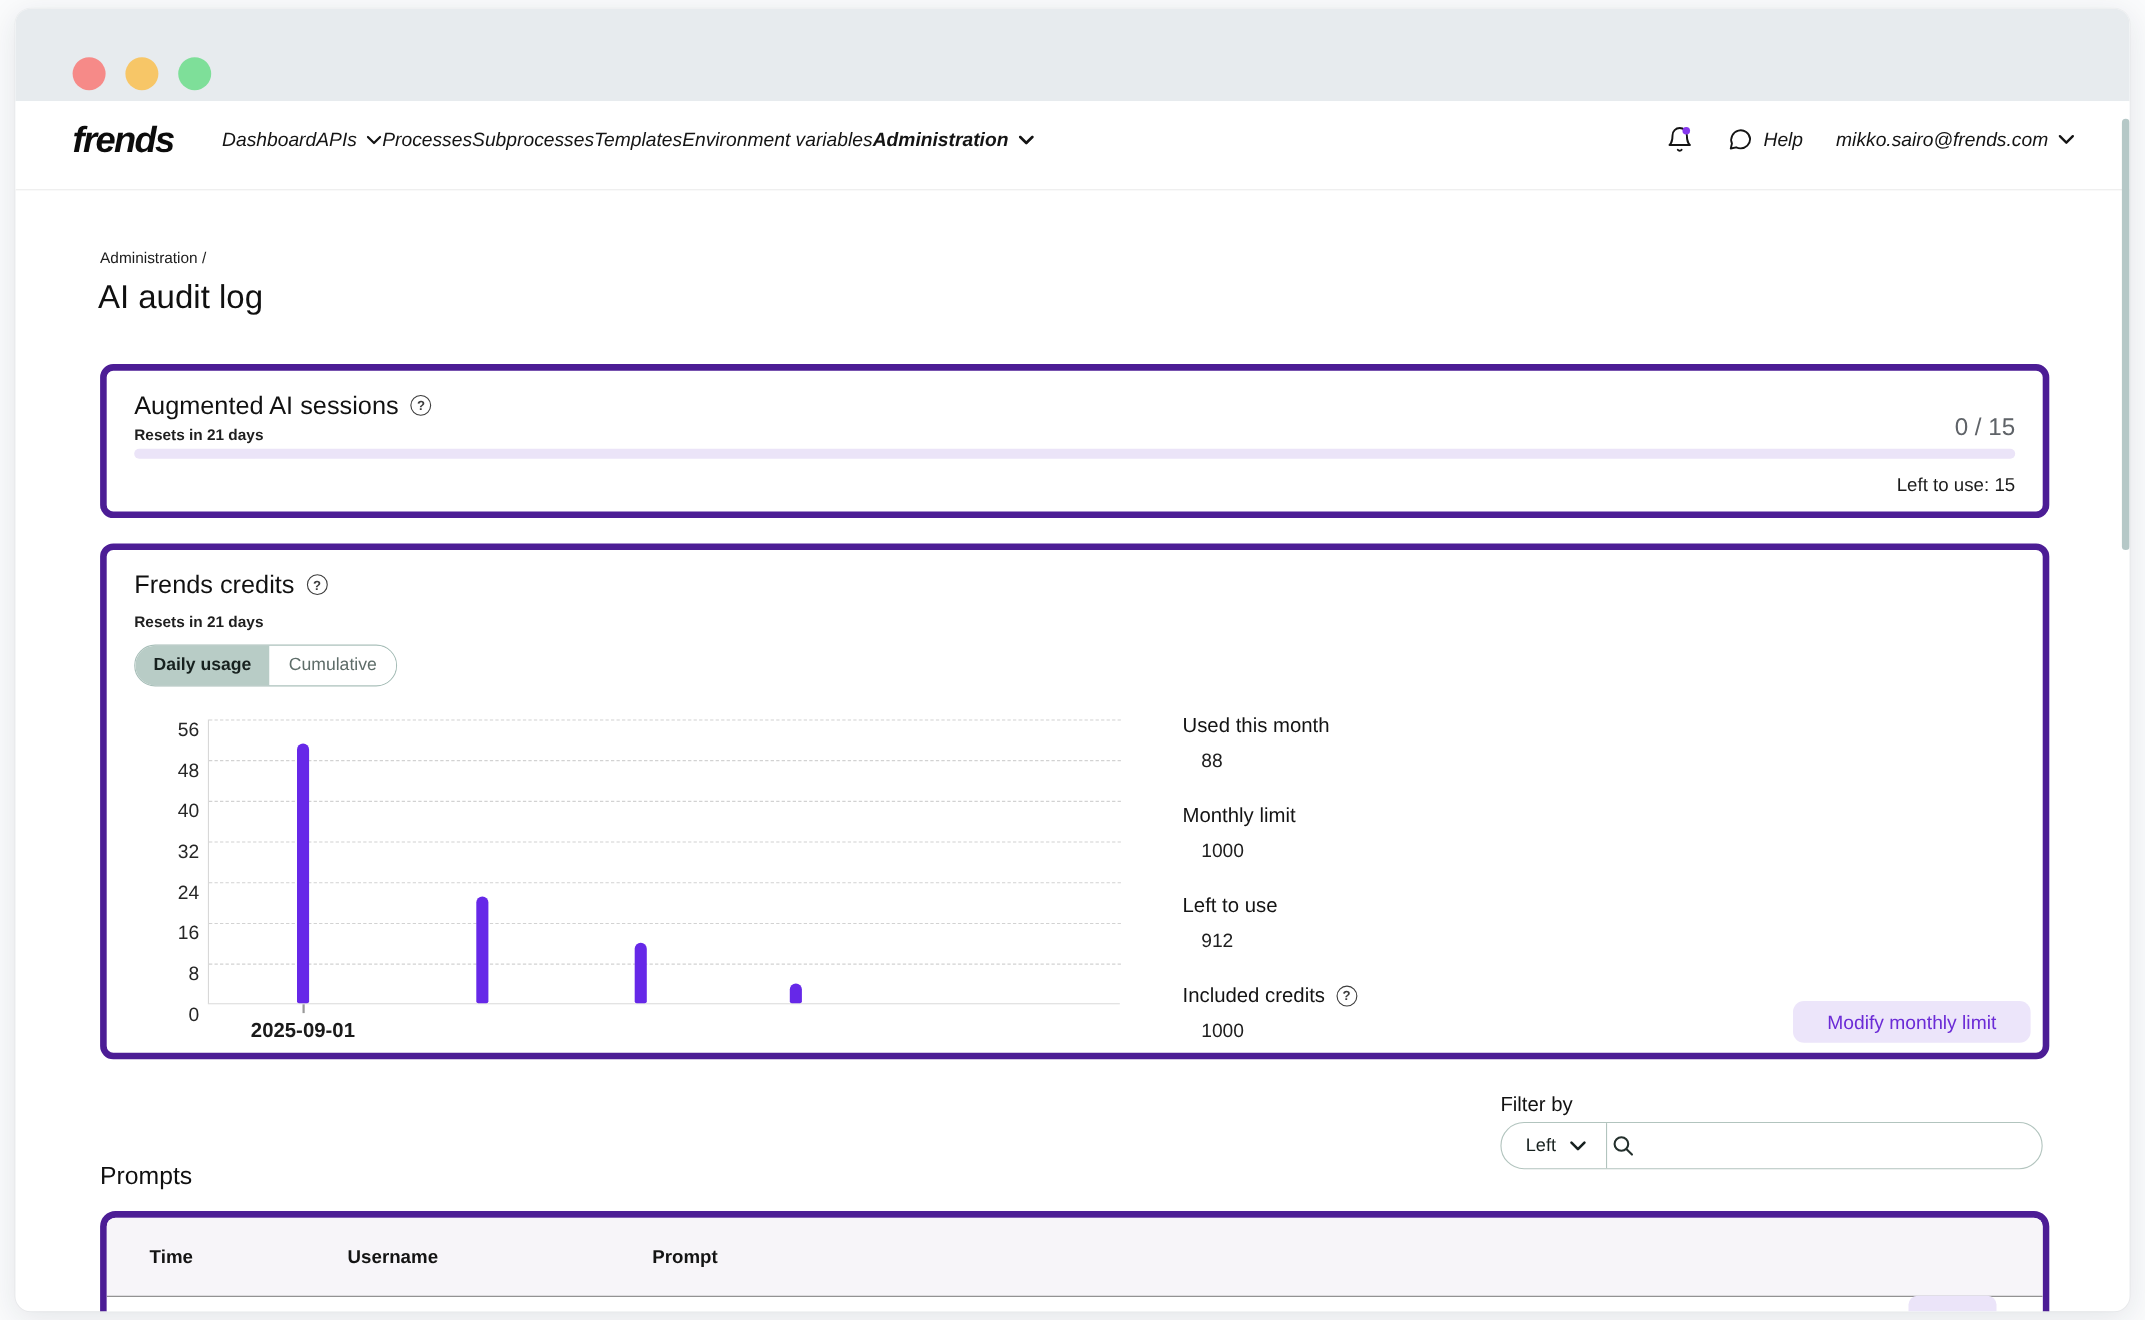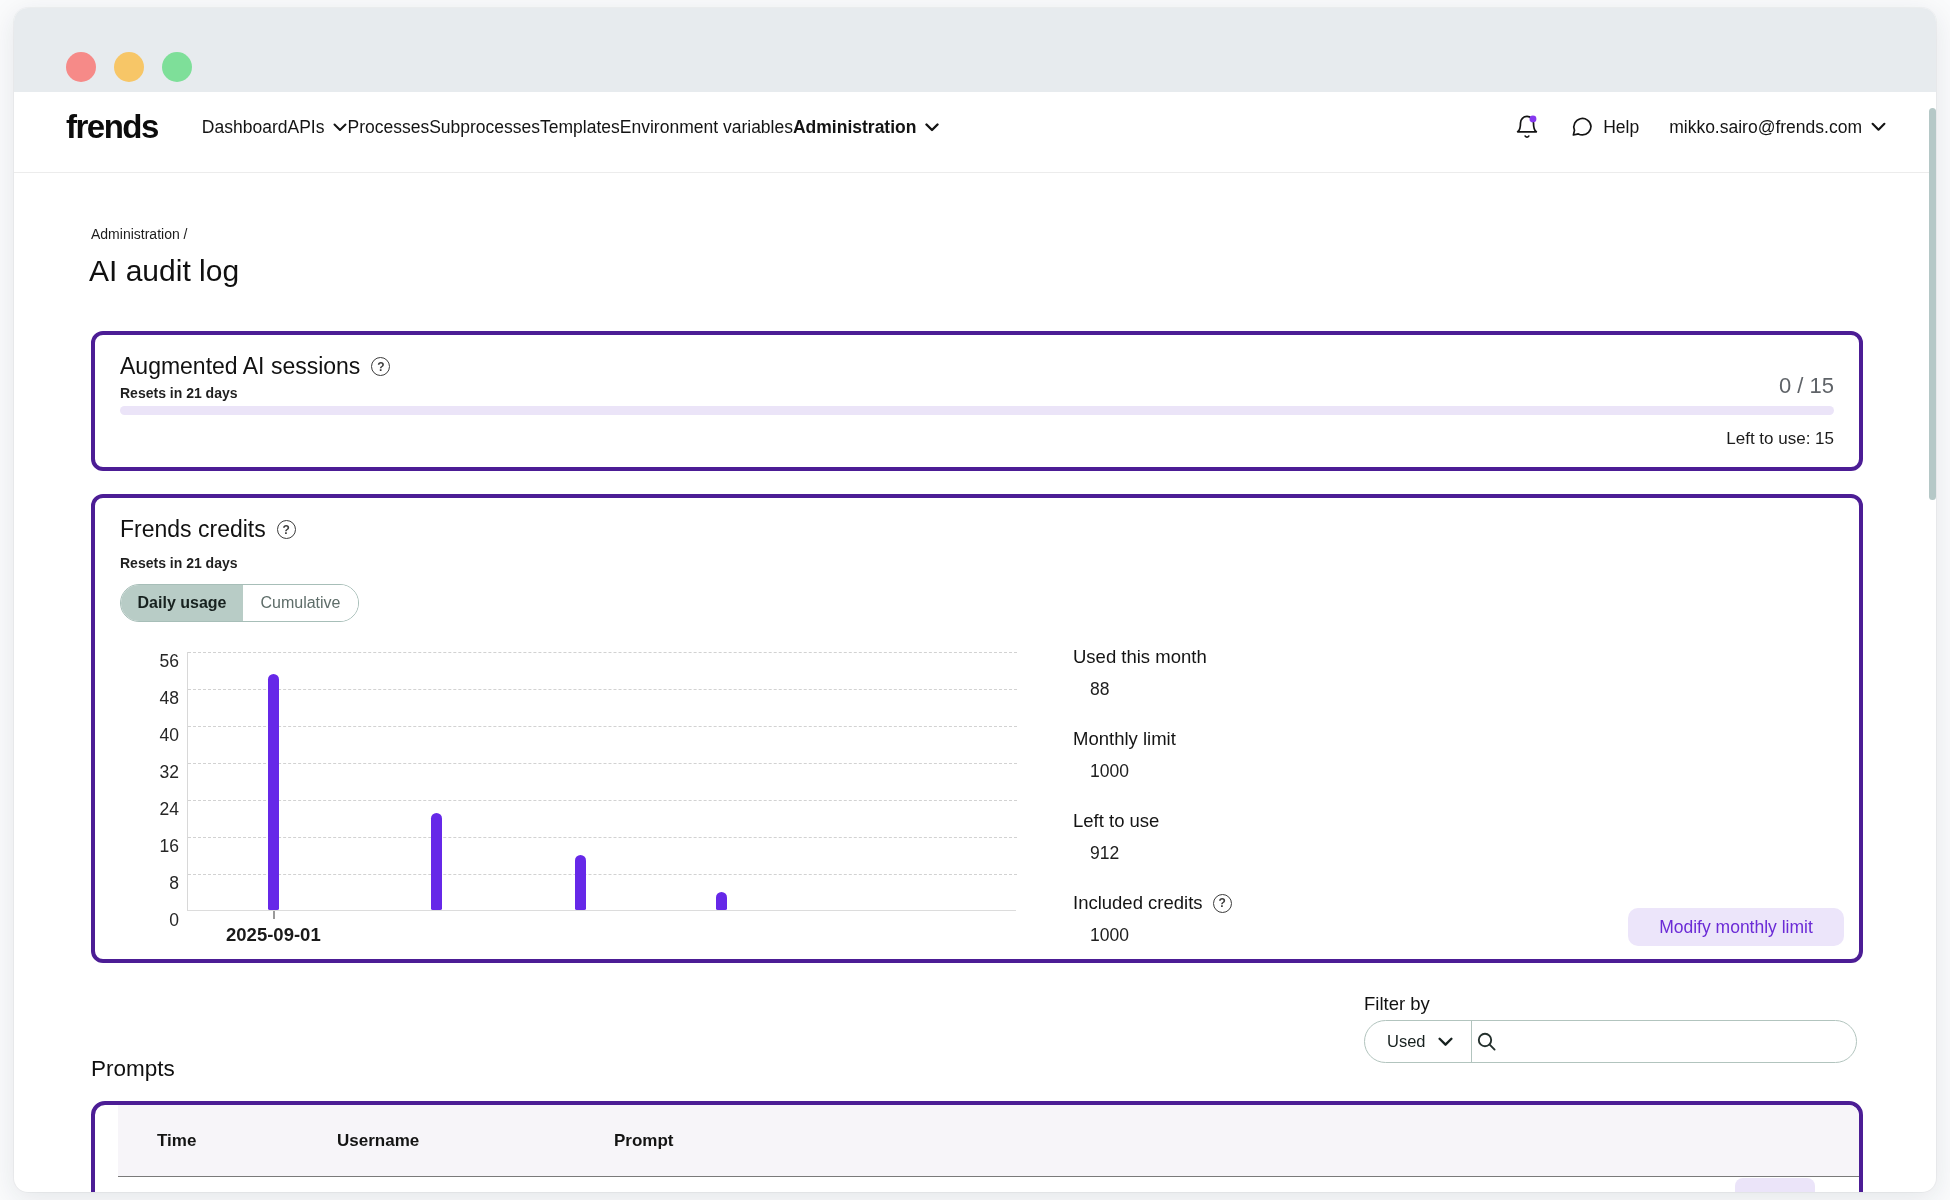--- a/index.html
+++ b/index.html
@@ -8,33 +8,33 @@
   .window { position:absolute; left:14px; top:8px; width:1922px; height:1184px;
     background:#fff; border-radius:14px; overflow:hidden;
     box-shadow:0 6px 28px rgba(30,40,60,.10), 0 0 0 1px rgba(0,0,0,.03); }
   .titlebar { position:relative; height:84px; background:#e7ebee; }
   .tl-dot { position:absolute; top:44px; width:30px; height:30px; border-radius:50%; }
   .tl-red { left:52px; background:#f68a88; }
   .tl-yellow { left:100px; background:#f7c667; }
   .tl-green { left:148px; background:#7edf99; }
 
   .navbar { position:relative; height:81px; background:#fff; border-bottom:1px solid #ececec;
-    display:flex; align-items:center; padding:0 50px 10px 52px; }
+    display:flex; align-items:center; padding:0 50px 10px 52px;font-style:italic; }
   .logo { font-size:33px; font-weight:600; letter-spacing:-1.5px; color:#0c0c0c; }
   .nav-items { display:flex; margin-left:44px; font-size:17.5px; }
   .nav-item { display:flex; align-items:center; gap:9px; cursor:pointer; white-space:nowrap; color:#141414; }
   .nav-item.active { font-weight:700; }
   .nav-right { margin-left:auto; display:flex; align-items:center; gap:30px; font-size:17.5px; }
   .icon-btn { display:flex; align-items:center; gap:9px; cursor:pointer; }
   svg.lineicon { display:block; }
 
   .breadcrumb { position:absolute; left:77px; top:218px; font-size:14px; color:#1c1c1c; }
   .page-title { position:absolute; left:75px; top:246px; font-size:30px; font-weight:500; color:#101010; }
 
-  .card { position:absolute; background:#fff; border:4px solid #4c1d95; border-radius:12px;padding-left:23px; }
+  .card { position:absolute; background:#fff; border:6px solid #4c1d95; border-radius:12px; }
   .card1 { left:77px; top:323px; width:1772px; height:140px; }
   .card2 { left:77px; top:486px; width:1772px; height:469px; }
 
   .card-title-row { position:absolute; left:25px; top:18px; display:flex; align-items:center; gap:11px; }
   .card-title { font-size:23px; font-weight:500; color:#111; }
   .help-circle { width:19px; height:19px; border:1.5px solid #3c3c3c; border-radius:50%;
     display:flex; align-items:center; justify-content:center; font-size:12px; font-weight:700; color:#3c3c3c; }
   .reset-note { position:absolute; left:25px; font-size:14px; font-weight:600; color:#1f1f1f; }
   .card1 .reset-note { top:50px; }
   .card2 .reset-note { top:57px; }
@@ -242,21 +242,21 @@
         <div class="stat-value">1000</div>
       </div>
     </div>
 
     <button class="modify-btn">Modify monthly limit</button>
   </div>
 
   <div class="filter-label">Filter by</div>
   <div class="filter-pill">
     <div class="filter-type">
-      <span>Used</span>
+      <span>Left</span>
       <svg class="lineicon" width="15" height="10" viewBox="0 0 14 9">
           <polyline points="1.5,1.5 7,7 12.5,1.5" fill="none" stroke="#17211f" stroke-width="2.2" stroke-linecap="round" stroke-linejoin="round"></polyline>
         </svg>
     </div>
     <div class="filter-divider"></div>
     <button class="search-btn">
       <svg class="lineicon" width="21" height="21" viewBox="0 0 21 21">
         <circle cx="9" cy="9" r="6.2" fill="none" stroke="#24302d" stroke-width="1.9"></circle>
         <line x1="13.7" y1="13.7" x2="18.6" y2="18.6" stroke="#24302d" stroke-width="1.9" stroke-linecap="round"></line>
       </svg>

